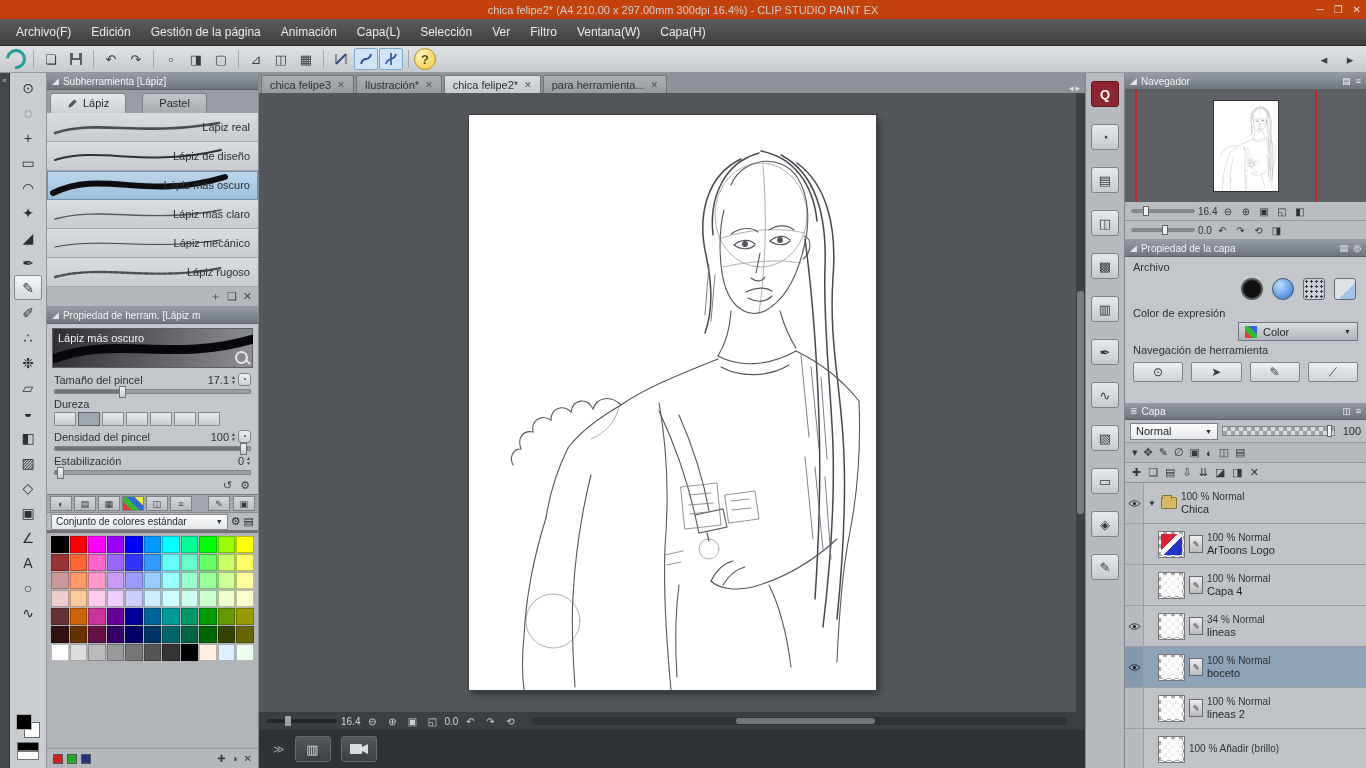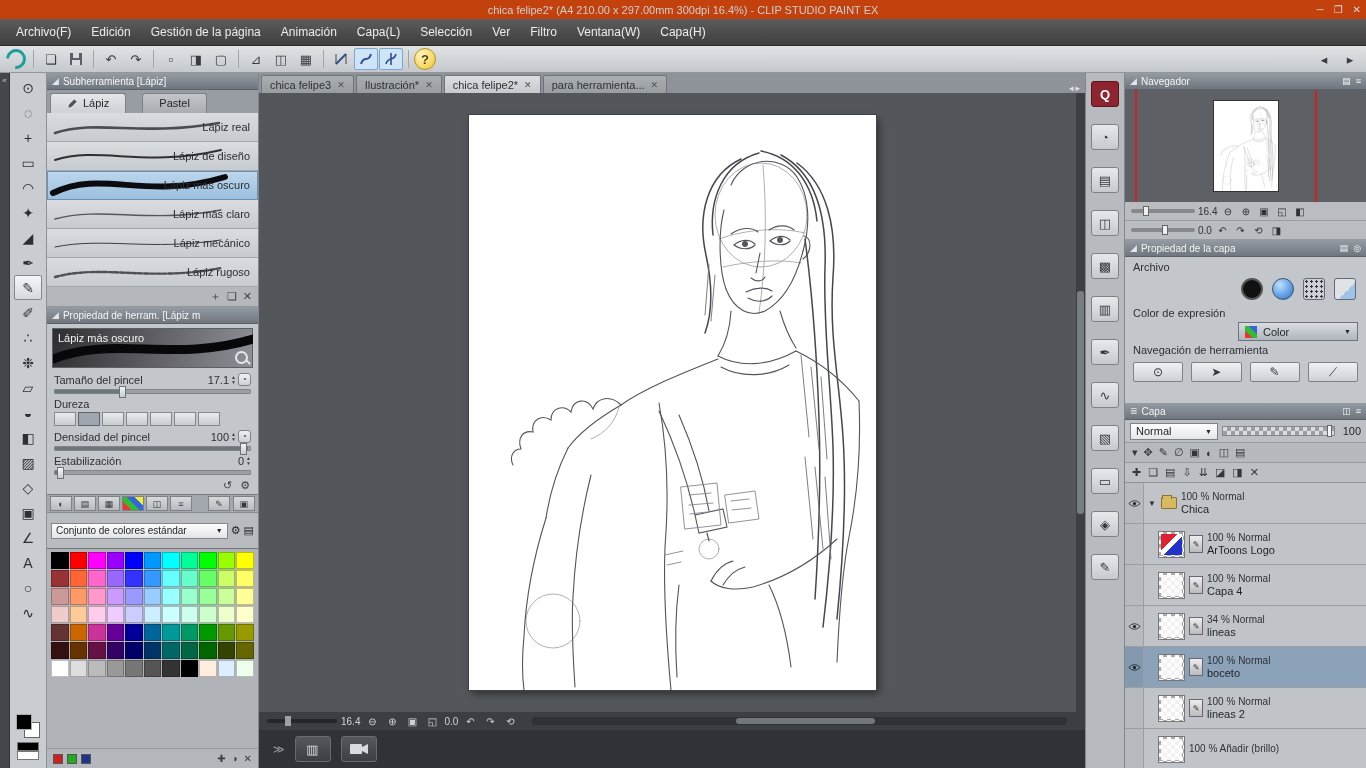--- a/index.html
+++ b/index.html
@@ -65,21 +65,21 @@
   .seg-row{display:flex;gap:2px;margin-top:2px}
   .seg{width:22px;height:14px;background:linear-gradient(#e8ebee,#c8ccd0);border:1px solid #84888c}
   .seg.pressed{background:#9fa6ad;border-color:#5f646a}
   .tp-foot{margin-top:auto;height:18px;display:flex;justify-content:flex-end;gap:8px;align-items:center;padding:0 8px;font-size:11px;color:#3c4046}
 
   
   .color-tabs{height:19px;background:#a2a8ae;display:flex;align-items:center;gap:2px;padding:0 3px;border-top:1px solid #787c80;border-bottom:1px solid #888c90}
   .ctab{width:22px;height:15px;background:linear-gradient(#d6dadd,#b8bcc0);border:1px solid #7e8286;font-size:9px;display:flex;align-items:center;justify-content:center;color:#34383c}
   .ctab.rainbow{background:linear-gradient(45deg,#e33 0 25%,#3b3 25% 50%,#36d 50% 75%,#ee3 75%)}
   .ctab-right{margin-left:auto;display:flex;gap:3px}
-  .cset-row{height:36px;display:flex;align-items:center;gap:3px;padding:0 4px;background:#b8bcc0;border-bottom:1px solid #737373}
+  .cset-row{height:20px;display:flex;align-items:center;gap:3px;padding:0 4px;background:#b8bcc0;border-bottom:3px solid #737373}
   .cset{flex:1;height:16px;background:linear-gradient(#fdfdfd,#e2e5e8);border:1px solid #84888c;font-size:10px;display:flex;align-items:center;padding:0 4px;gap:4px;white-space:nowrap;overflow:hidden}
   .cset .car{margin-left:auto;font-size:7px}
   .pal-grid{flex:1;display:grid;grid-template-columns:repeat(11,1fr);gap:1px;padding:3px 4px;background:#b0b4b8;overflow:hidden;align-content:start}
   .swatch{height:17px;border:1px solid rgba(0,0,0,.25)}
   .color-foot{height:20px;background:#b4b8bc;border-top:1px solid #94989c;display:flex;align-items:center;gap:4px;padding:0 6px}
   .mini-sw{width:10px;height:10px;border:1px solid #555}
   .cf-right{margin-left:auto;display:flex;gap:6px;font-size:10px;color:#3a3e42}
 
   
   .canvas-col{flex:1;display:flex;flex-direction:column;min-width:0}

